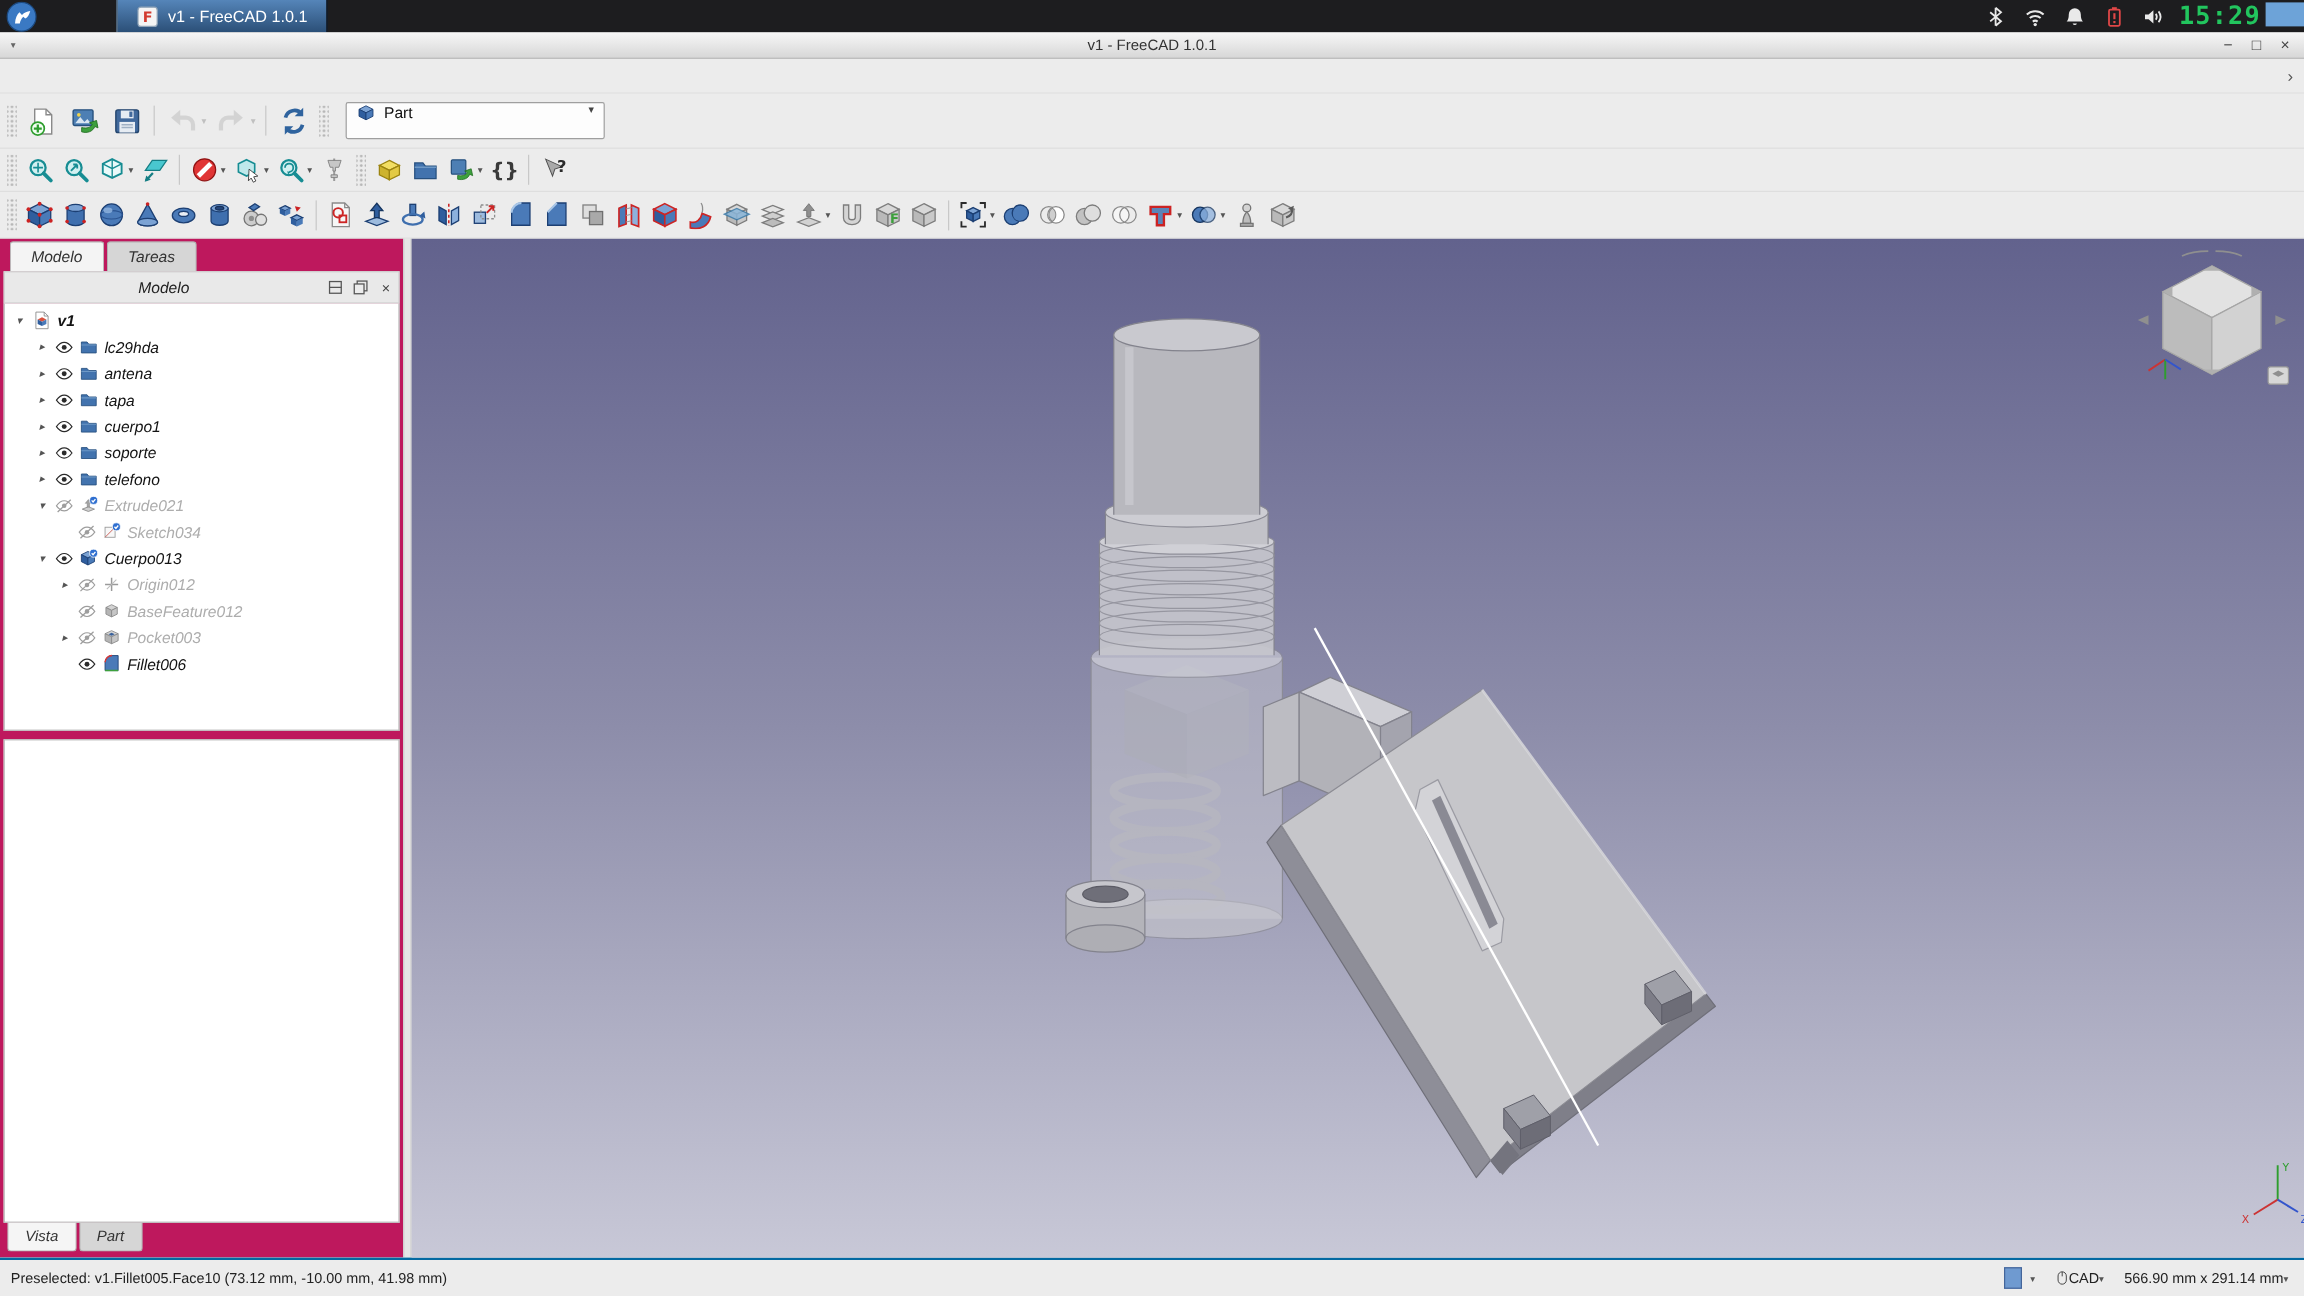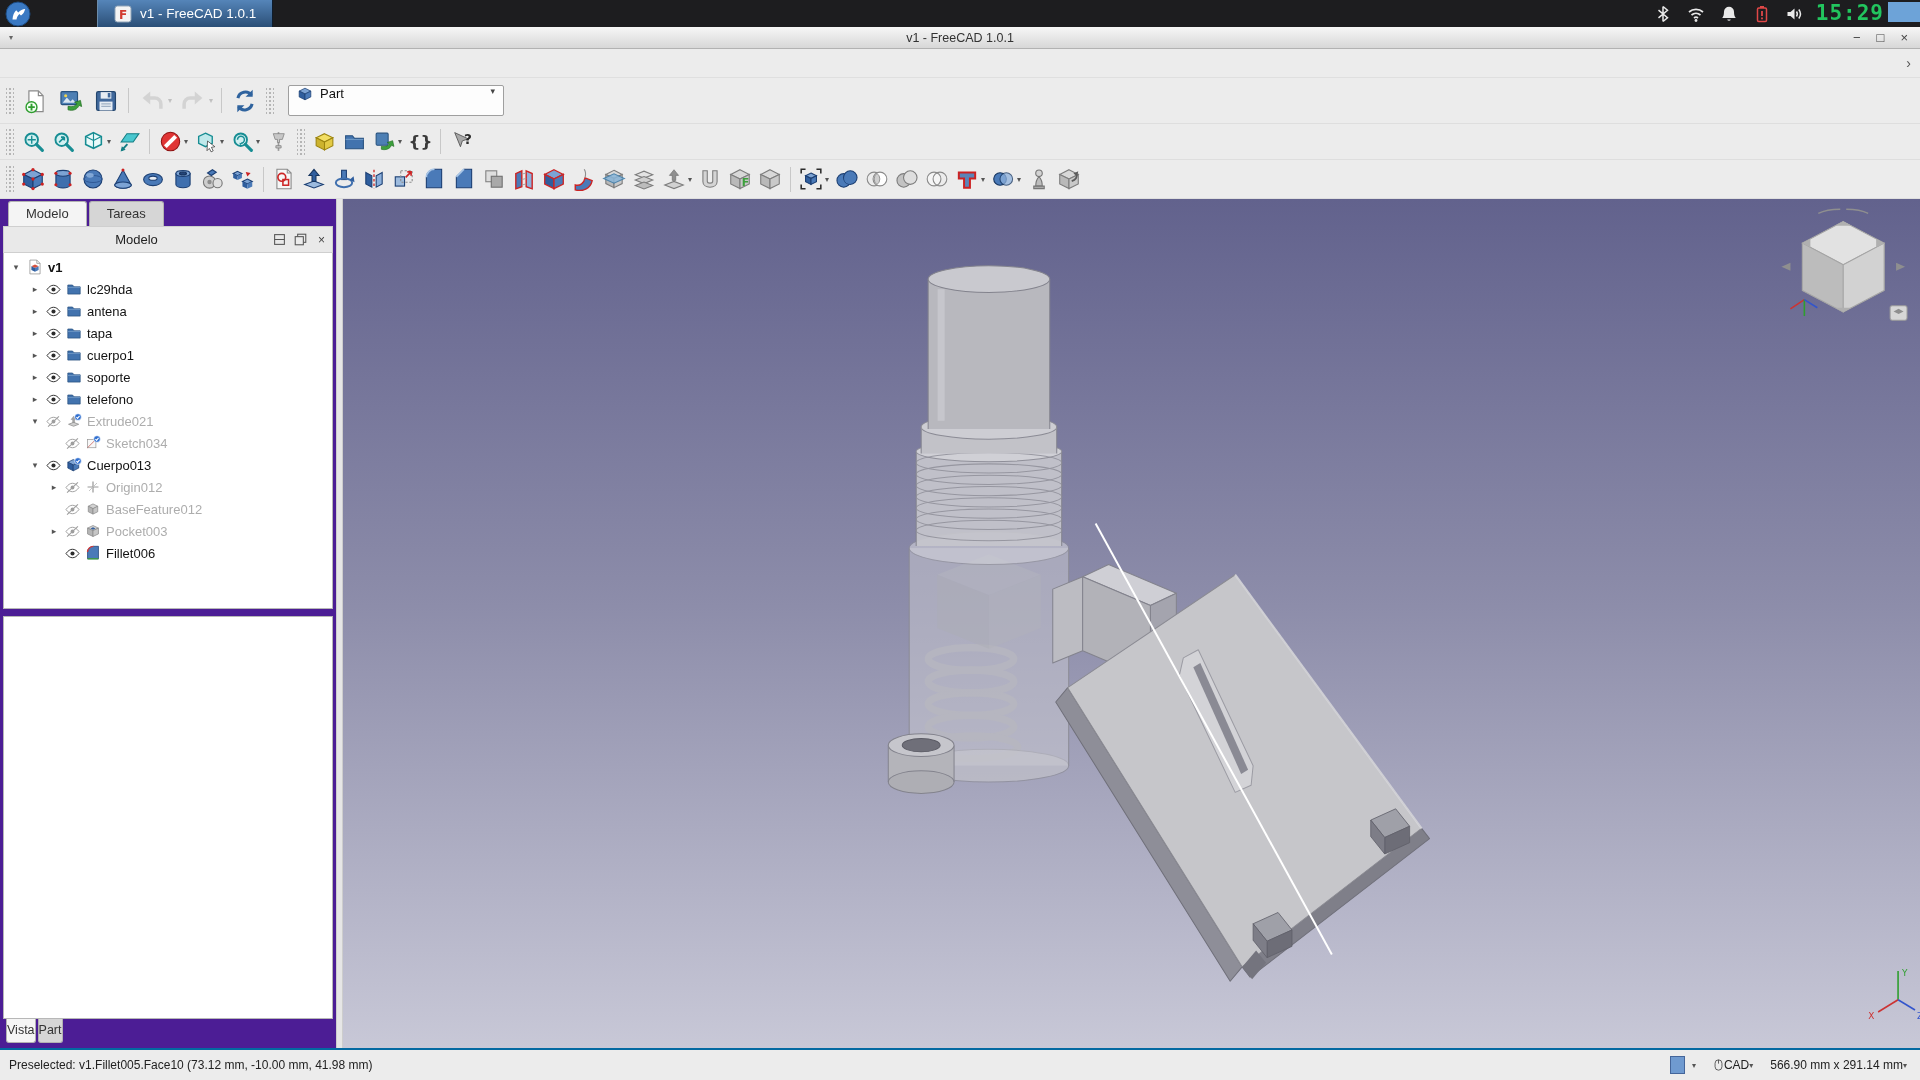--- a/index.html
+++ b/index.html
@@ -36,38 +36,38 @@
   .dd{font-size:8px;color:#555;margin:0 3px 0 -1px;}
   .dd.disabled{color:#c0c0c0;}
   .sep{width:1px;height:25px;background:#c8c8c8;margin:0 5px;flex:none;}
   .handle{width:8px;height:26px;margin:0 4px;flex:none;
           background-image:radial-gradient(#b5b5b5 1px,transparent 1.2px);background-size:4px 4px;background-position:center;}
   .wb-combo{display:flex;align-items:flex-start;gap:7px;height:29px;width:198px;background:#fdfdfd;border:1px solid #9f9f9f;
             border-radius:2px;margin-left:10px;padding:0 8px;font-size:13px;color:#111;flex:none;}
   .wb-combo .arrow{margin-left:auto;font-size:9px;color:#444;}
   
   .main{flex:1;display:flex;min-height:0;}
-  .dock{width:330px;background:#4c1d95;display:flex;flex-direction:column;flex:none;padding:0 3px;min-height:0;}
+  .dock{width:330px;background:#be185d;display:flex;flex-direction:column;flex:none;padding:0 3px;min-height:0;font-style:italic;}
   .dock-tabs{height:27px;display:flex;align-items:flex-end;padding-left:5px;gap:2px;flex:none;}
   .dtab{padding:4px 17px 5px;font-size:13px;background:#d6d6d6;border:1px solid #b2b2b2;border-bottom:none;
         border-radius:3px 3px 0 0;color:#333;}
   .dtab.active{background:#f4f4f4;}
   .dock-header{height:25px;display:flex;align-items:center;background:#e9e9e9;border:1px solid #cfcfcf;
                font-size:13px;color:#222;flex:none;}
   .dock-header .title{flex:1;text-align:center;}
   .dock-hbtn{width:21px;display:flex;justify-content:center;align-items:center;color:#444;font-size:12px;}
   .tree{height:352px;background:#fff;border:1px solid #b7b7b7;border-top:none;overflow:hidden;padding-top:3px;flex:none;}
   .trow{display:flex;align-items:center;height:22px;font-size:13px;color:#131313;gap:5px;}
   .trow .expander{width:12px;text-align:center;color:#555;font-size:9px;flex:none;}
   .trow .eye,.trow .ticon{display:flex;align-items:center;flex:none;}
   .trow.muted .label{color:#adadad;}
   .trow .label.bold{font-weight:bold;}
   .prop{flex:1;background:#fff;border:1px solid #b7b7b7;margin-top:7px;min-height:0;}
   .dock-bottom-tabs{height:29px;display:flex;gap:2px;padding:0 3px;align-items:flex-start;flex:none;}
-  .btab{padding:4px 0 5px;font-size:12.5px;background:#d6d6d6;border:1px solid #b2b2b2;border-top:none;
+  .btab{padding:4px 14px 5px;font-size:12.5px;background:#d6d6d6;border:1px solid #b2b2b2;border-top:none;
         border-radius:0 0 3px 3px;color:#333;}
   .btab.active{background:#f5f5f5;}
   .splitterV{width:5px;background:#e6e6e6;border-left:1px solid #cdcdcd;border-right:1px solid #cdcdcd;flex:none;}
   
   .viewport{flex:1;display:flex;flex-direction:column;min-width:0;}
   .scene-wrap{flex:1;position:relative;min-height:0;
               background:linear-gradient(180deg,#62628d 0%,#8d8daa 48%,#c8c8d7 100%);}
   svg.scene{position:absolute;inset:0;width:100%;height:100%;display:block;}
   .mdi-bar{height:28px;background:#e3e3e3;border-top:1px solid #b7b7b7;display:flex;align-items:flex-start;
            padding-left:10px;flex:none;}

